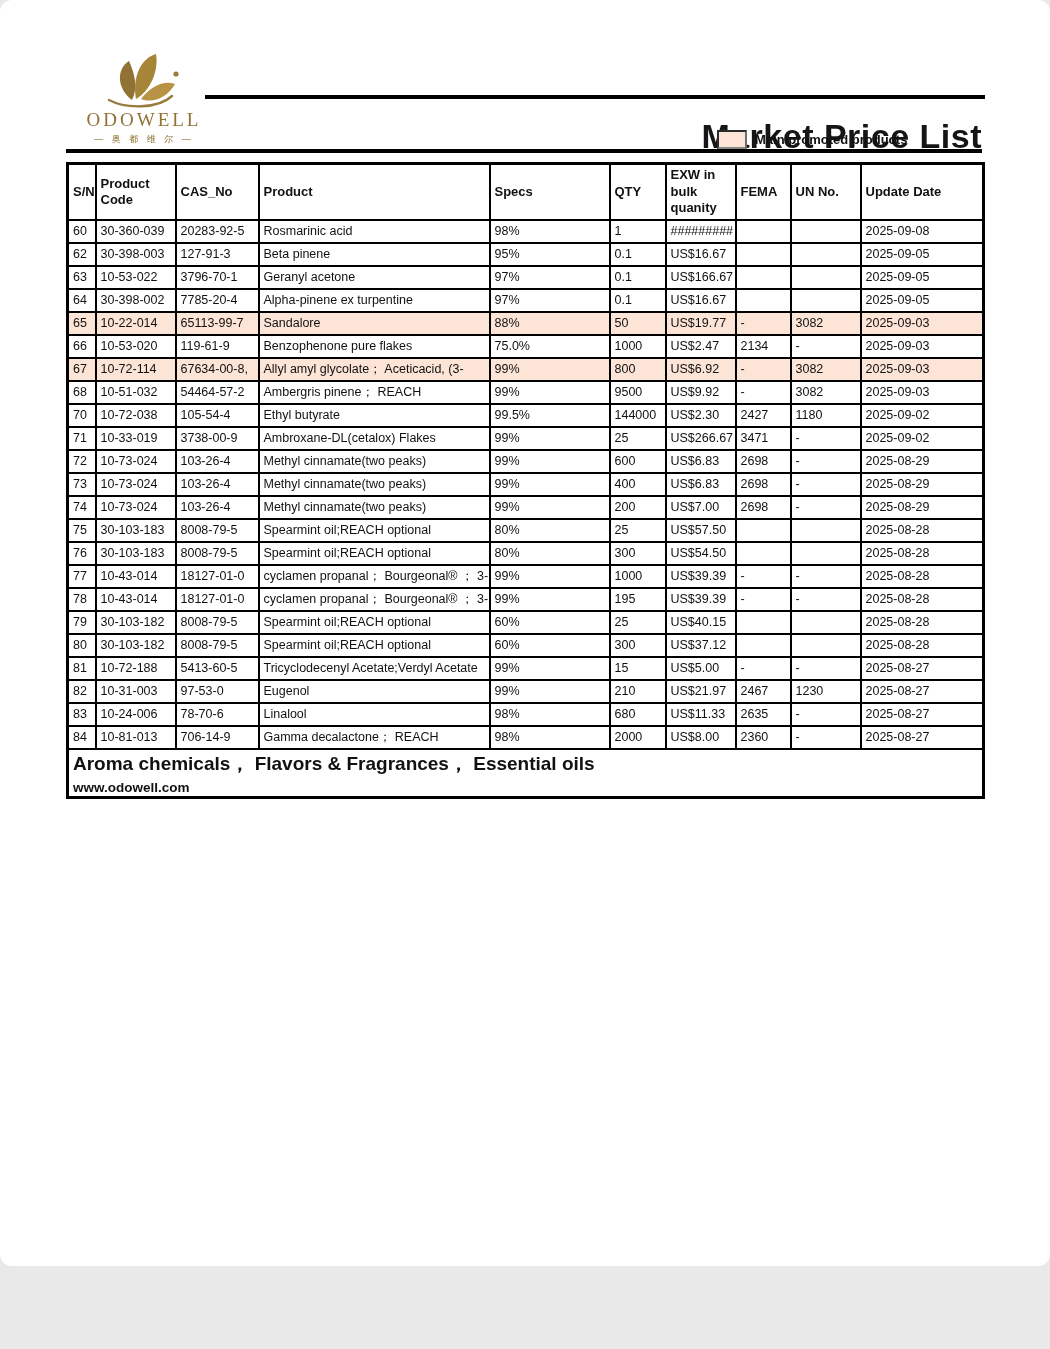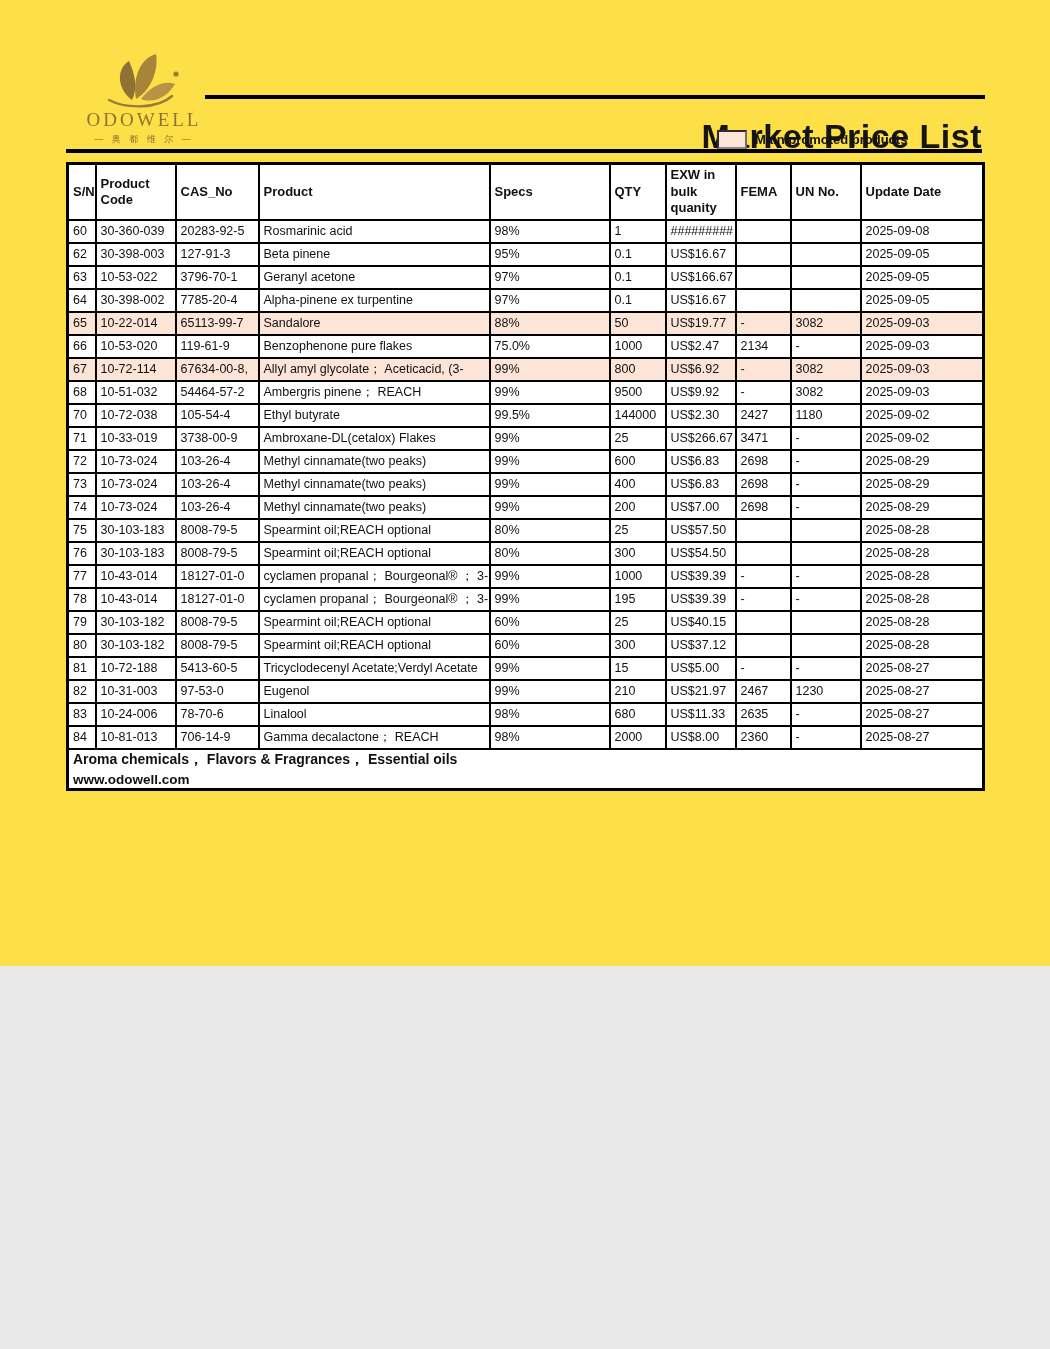--- a/index.html
+++ b/index.html
@@ -1,25 +1,26 @@
 <!DOCTYPE html>
 <html style="--hl: #fce4d6;"><head>
 <meta charset="utf-8">
 <style>
   * { margin: 0; padding: 0; box-sizing: border-box; }
   html, body { background: #e9e9e9; }
   .page {
     position: relative;
     width: 1050px;
-    height: 966px;
+    height: 1266px;
     margin: 0 auto;
-    background: #fde047;
+    background: #ffffff;
     font-family: "Liberation Sans", sans-serif;
     color: #111;
     overflow: hidden;
+    border-radius: 12px;
   }
 
   
   .logo {
     position: absolute;
     left: 78px; top: 50px;
     width: 132px;
     text-align: center;
   }
   .logo-flower { display: block; margin: 0 auto; }
@@ -96,21 +97,21 @@
     line-height: 1.25;
   }
   table.price td { height: 23px; }
   tr.promoted td { background: var(--hl, #fce4d6); }
   td.footer-cell {
     height: 58px;
     text-align: center;
     white-space: normal;
     vertical-align: middle;
   }
-  .footer-line1 { font-size: 14px; font-weight: bold; }
+  .footer-line1 { font-size: 19px; font-weight: bold; }
   .footer-line2 { font-size: 13.5px; font-weight: bold; margin-top: 3px; }
 
   .c-sn      { width: 28px; }
   .c-code    { width: 80px; }
   .c-cas     { width: 83px; }
   .c-product { width: 231px; }
   .c-specs   { width: 120px; }
   .c-qty     { width: 56px; }
   .c-exw     { width: 70px; }
   .c-fema    { width: 55px; }

